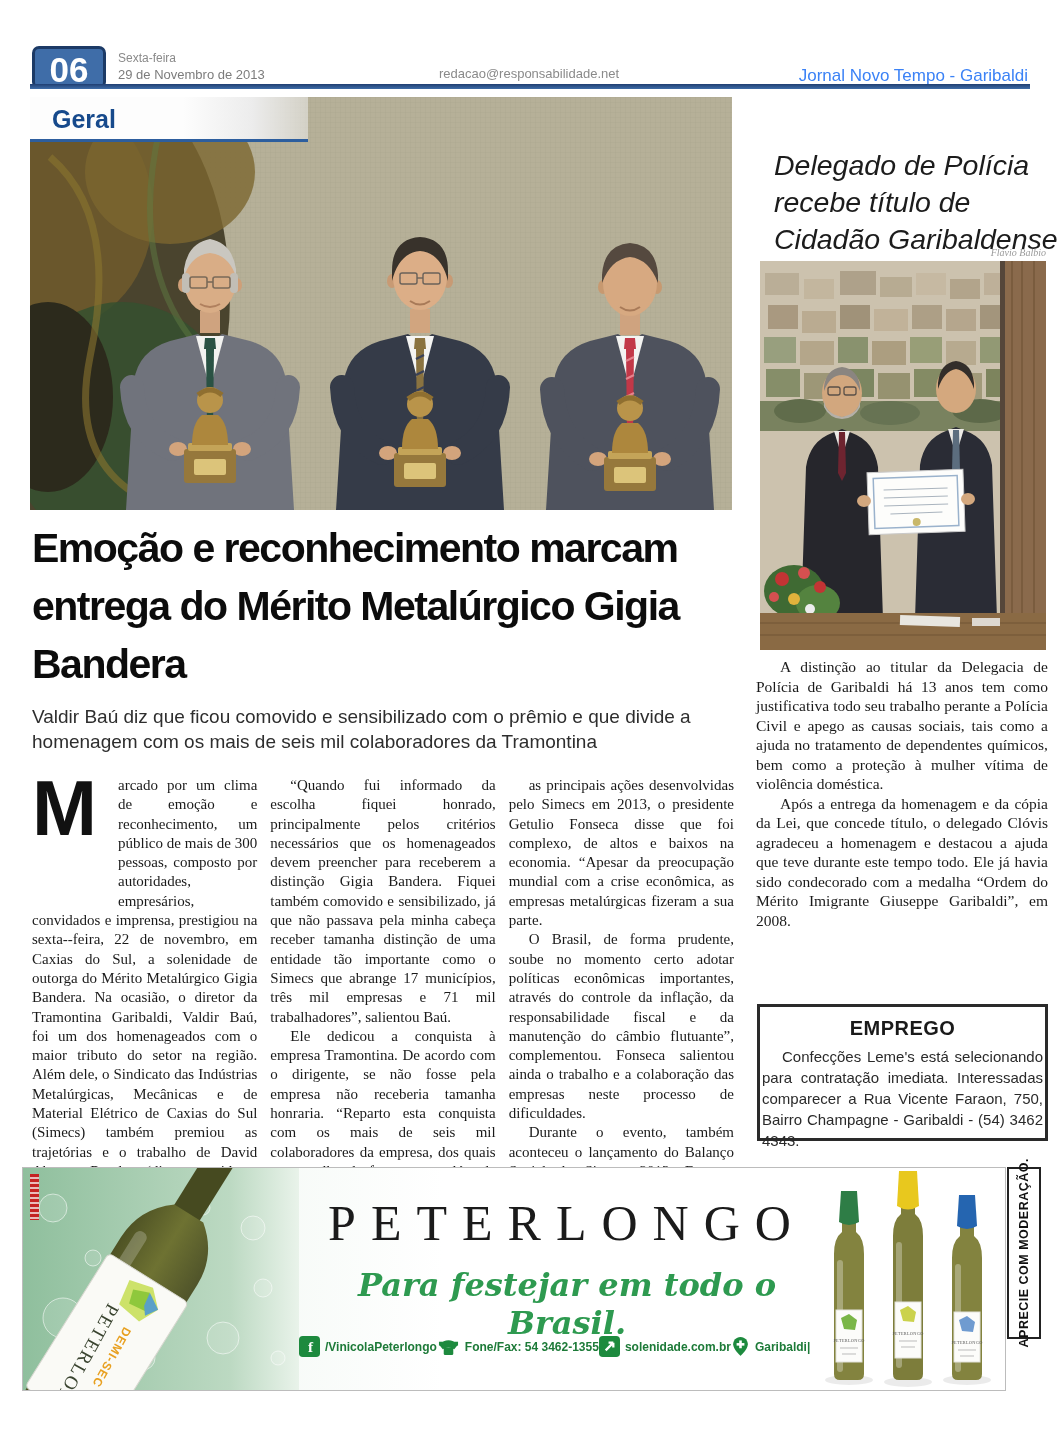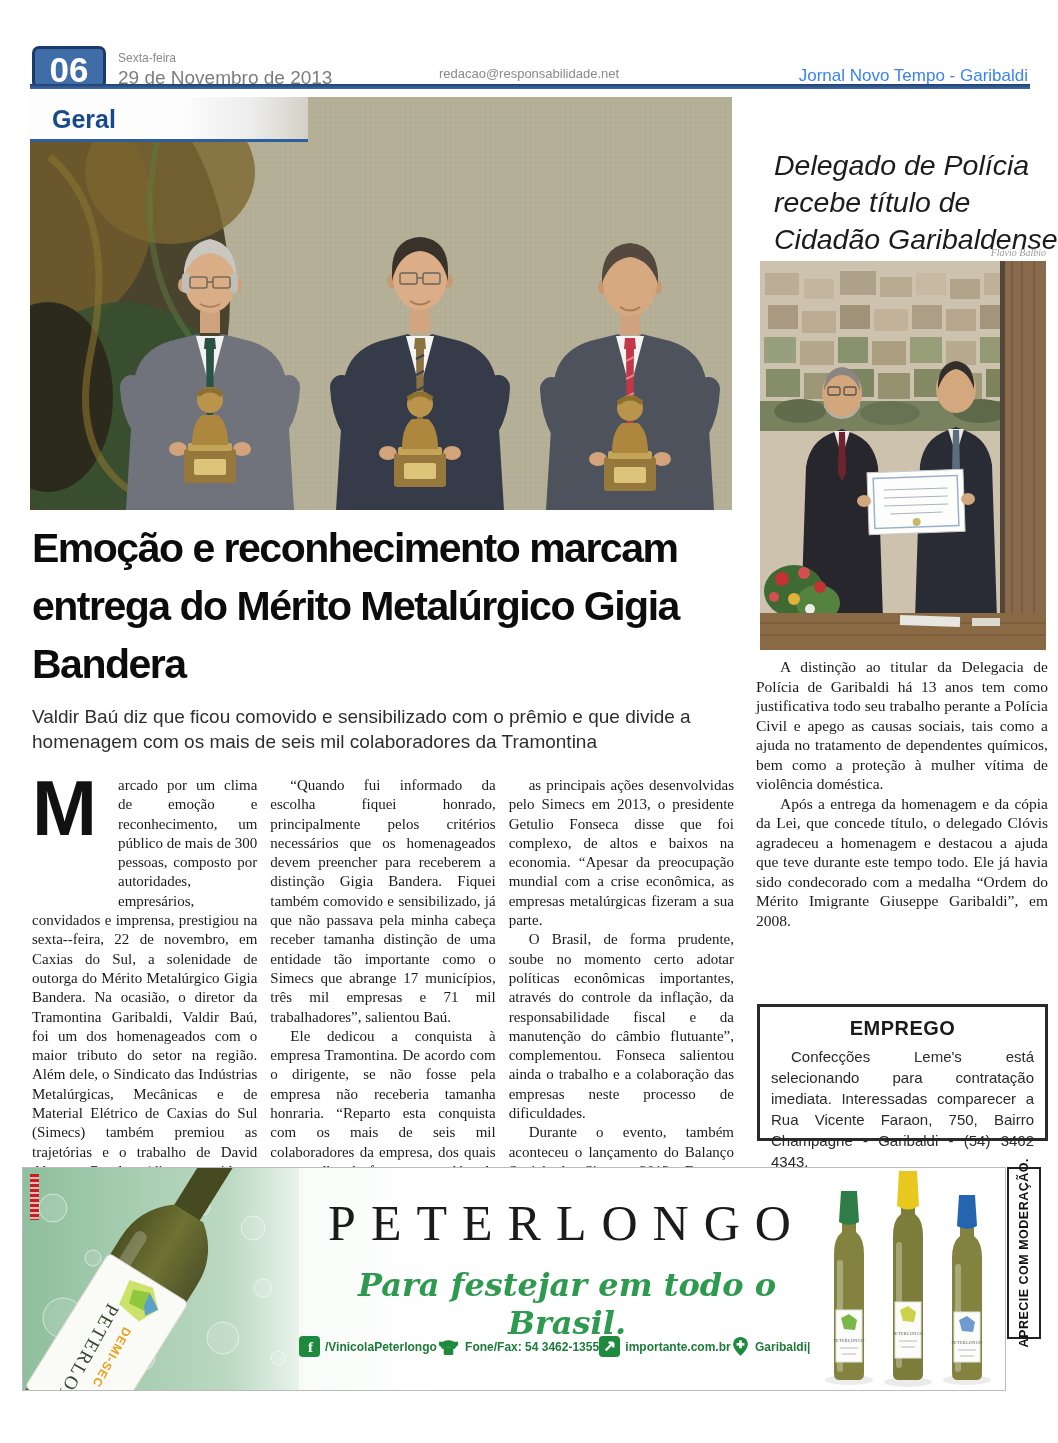--- a/index.html
+++ b/index.html
@@ -5,21 +5,21 @@
   html,body{margin:0;padding:0;background:#ffffff;}
   .page{position:relative;width:1058px;height:1443px;background:#fff;overflow:hidden;
         font-family:"Liberation Serif",serif;color:#1a1a1a;}
   .abs{position:absolute;}
 
   
   .pagenum{left:32px;top:46px;width:74px;height:43px;background:#3f6da8;border:3px solid #1c3a66;
            border-radius:7px;color:#fff;font-family:"Liberation Sans",sans-serif;font-weight:bold;
            font-size:35px;line-height:41px;text-align:center;box-sizing:border-box;}
   .weekday{left:118px;top:51px;font-family:"Liberation Sans",sans-serif;font-size:12px;color:#8a8a8a;}
-  .dateline{left:118px;top:67px;font-family:"Liberation Sans",sans-serif;font-size:19px;color:#7c7c7c;}
+  .dateline{left:118px;top:67px;font-family:"Liberation Sans",sans-serif;font-size:13px;color:#7c7c7c;}
   .email{left:379px;top:66px;width:300px;text-align:center;font-family:"Liberation Sans",sans-serif;
          font-size:13px;color:#8a8a8a;}
   .masthead{left:728px;top:66px;width:300px;text-align:right;font-family:"Liberation Sans",sans-serif;
             font-size:17px;color:#3b82f6;}
   .blue-rule{left:30px;top:84px;width:1000px;height:5px;
              background:linear-gradient(to bottom,#203f72,#3f6da8);}
 
   
   .main-photo{left:30px;top:97px;width:702px;height:413px;}
   .geral-tag{left:30px;top:97px;width:278px;height:45px;line-height:45px;padding-left:22px;
@@ -47,21 +47,21 @@
   .col{flex:1;font-size:15px;line-height:19.3px;text-align:justify;}
   .col p{margin:0;text-indent:20px;}
   .col p.first{text-indent:0;}
   .dropcap{float:left;width:86px;height:134px;font-family:"Liberation Sans",sans-serif;
            font-weight:bold;font-size:78px;line-height:64px;color:#111;}
 
   
   .emprego{left:757px;top:1004px;width:291px;height:137px;border:3px solid #2a2a2a;box-sizing:border-box;
            font-family:"Liberation Sans",sans-serif;}
   .emprego h3{margin:10px 0 6px 0;text-align:center;font-size:20px;letter-spacing:.5px;color:#1a1a1a;}
-  .emprego p{margin:0;padding:0 11px;font-size:15px;line-height:21px;text-align:justify;text-indent:20px;color:#2a2a2a;}
+  .emprego p{margin:0;padding:0 2px;font-size:15px;line-height:21px;text-align:justify;text-indent:20px;color:#2a2a2a;}
 
   
   .ad{left:22px;top:1167px;width:984px;height:224px;border:1px solid #bcbcbc;box-sizing:border-box;
       background:linear-gradient(to right,#eaf4ec 0px,#ffffff 420px);overflow:hidden;}
   .ad-left{position:absolute;left:0;top:0;width:276px;height:222px;}
   .ad-brand{position:absolute;left:288px;top:26px;width:512px;text-align:center;
             font-family:"Liberation Serif",serif;font-size:50px;letter-spacing:15px;color:#1b1b1b;}
   .ad-tagline{position:absolute;left:288px;top:98px;width:512px;text-align:center;
               font-family:"DejaVu Serif",serif;font-style:italic;font-weight:bold;
               font-size:32px;color:#2e9a50;}
@@ -384,21 +384,21 @@
           <rect x="2" y="6" width="4" height="4" fill="#1d8a3e"></rect>
             <rect x="18" y="6" width="4" height="4" fill="#1d8a3e"></rect>
         </svg>
         <span>Fone/Fax: 54 3462-1355</span>
       </div>
       <div class="contact">
         <svg width="21" height="21" viewBox="0 0 22 22">
           <rect width="22" height="22" rx="4" fill="#1d8a3e"></rect>
           <path d="M7 15 L15 7 M15 7 H10 M15 7 V12" stroke="#fff" stroke-width="2.4" fill="none"></path>
         </svg>
-        <span>importante.com.br</span>
+        <span>solenidade.com.br</span>
       </div>
       <div class="contact">
         <svg width="19" height="21" viewBox="0 0 22 24">
           <path d="M11 1 C5.5 1 2.5 5.5 2.5 9.5 C2.5 15.5 11 23 11 23 C11 23 19.5 15.5 19.5 9.5 C19.5 5.5 16.5 1 11 1 Z" fill="#1d8a3e"></path>
           <rect x="9.5" y="5" width="3" height="9" fill="#fff"></rect>
             <rect x="6.5" y="8" width="9" height="3" fill="#fff"></rect>
         </svg>
         <span>Garibaldi|RS</span>
       </div>
     </div>

